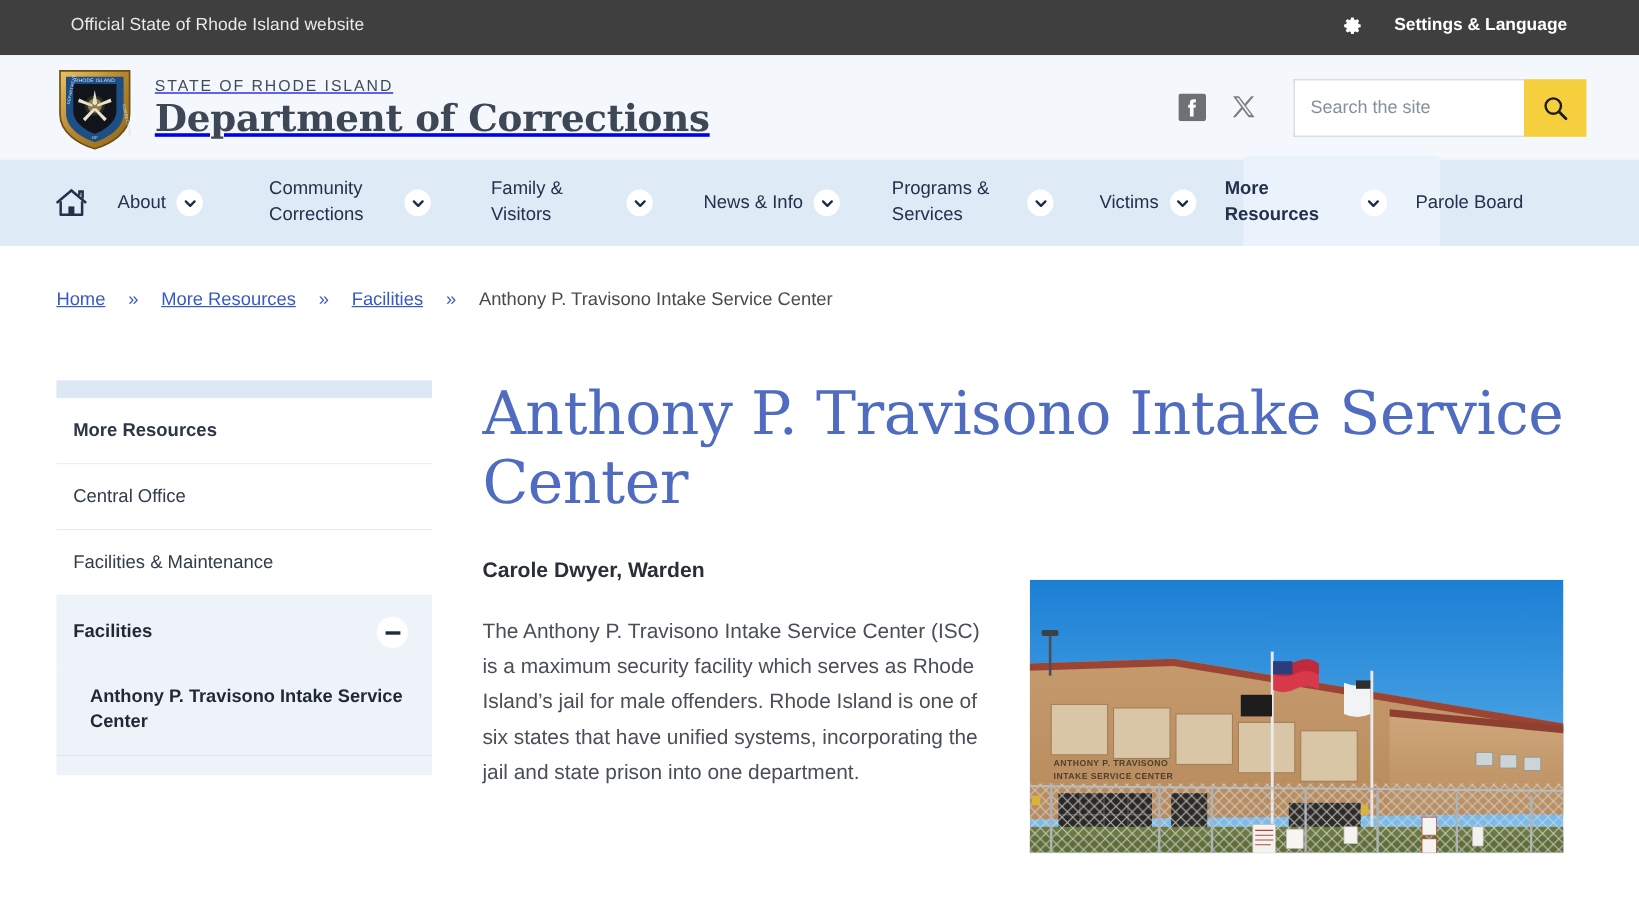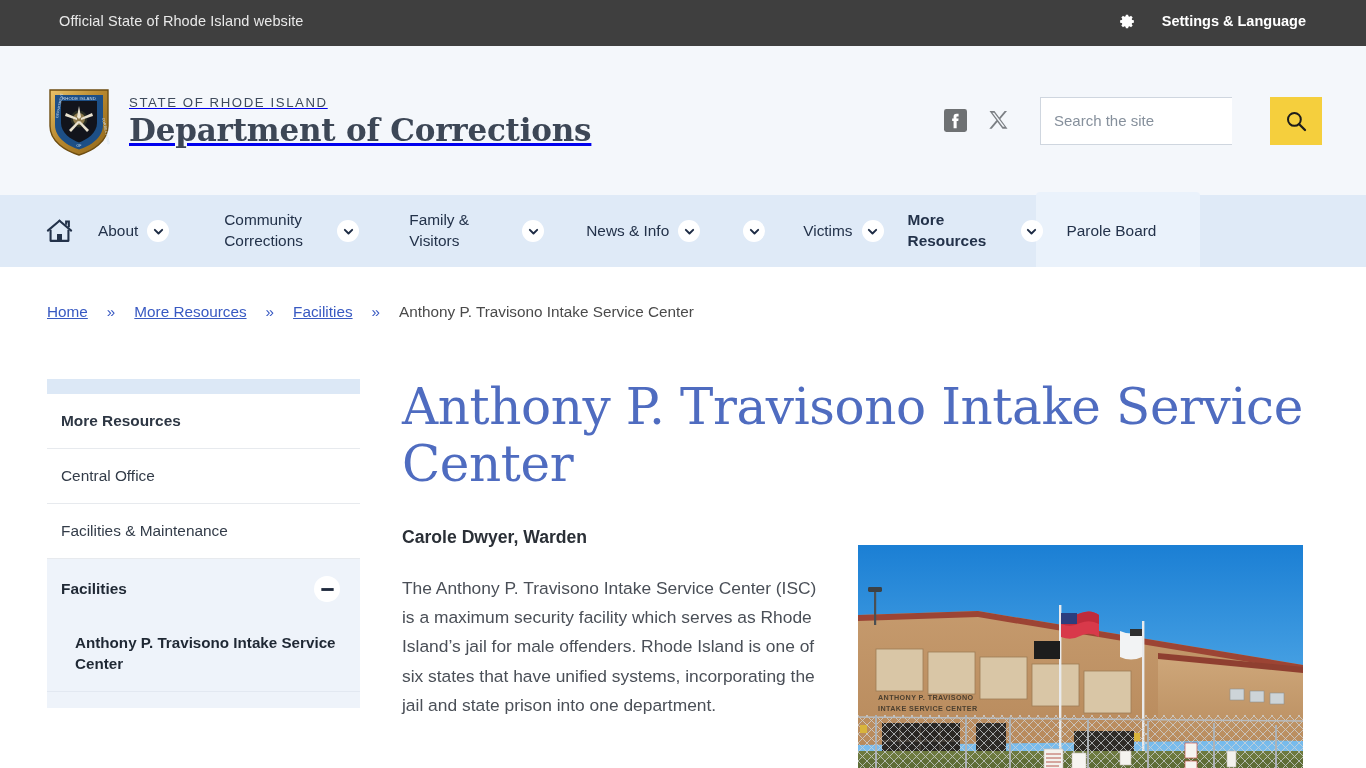--- a/index.html
+++ b/index.html
@@ -33,21 +33,21 @@
     gap: 26px;
     color: #ffffff;
     font-size: 14.5px;
     font-weight: bold;
     cursor: pointer;
   }
   .gear-icon { width: 17px; height: 17px; display: block; }
 
   
   .masthead {
-    height: 149px;
+    height: 87px;
     background: #f4f7fb;
     display: flex;
     align-items: center;
     padding: 0 44px 0 46px;
     position: relative;
   }
   .brand { display: flex; align-items: center; gap: 17px; }
   .seal { width: 66px; height: 70px; flex: none; display: block; }
   .brand-text { display: flex; flex-direction: column; justify-content: center; }
   .brand-eyebrow {
@@ -71,21 +71,21 @@
     align-items: center;
     gap: 0;
   }
   .social {
     display: flex;
     align-items: center;
     gap: 20px;
     margin-right: 30px;
   }
   .fb-icon, .x-icon { width: 23px; height: 23px; display: block; cursor: pointer; }
-  .search-wrap { display: flex; height: 48px; gap: 38px; }
+  .search-wrap { display: flex; height: 48px; }
   .search-input {
     width: 192px;
     height: 48px;
     border: 1px solid #cfd6df;
     border-right: none;
     background: #ffffff;
     padding: 0 13px;
     font-size: 15px;
     font-family: "Liberation Sans", sans-serif;
     color: #333;
@@ -417,20 +417,21 @@
     <li class="nav-item nav-gap-4">
       <span class="nav-label">News &amp; Info</span>
       <span class="chev">
         <svg viewBox="0 0 12 12" aria-hidden="true">
             <path d="M2 4.2 6 8.2 10 4.2" fill="none" stroke="#1d2b44" stroke-width="2.1" stroke-linecap="round" stroke-linejoin="round"></path>
           </svg>
       </span>
     </li>
 
     <li class="nav-item nav-gap-5">
+      <span class="nav-label">Programs &amp; Services</span>
       <span class="chev">
         <svg viewBox="0 0 12 12" aria-hidden="true">
             <path d="M2 4.2 6 8.2 10 4.2" fill="none" stroke="#1d2b44" stroke-width="2.1" stroke-linecap="round" stroke-linejoin="round"></path>
           </svg>
       </span>
     </li>
 
     <li class="nav-item" style="margin-right:24px;">
       <span class="nav-label">Victims</span>
       <span class="chev">

